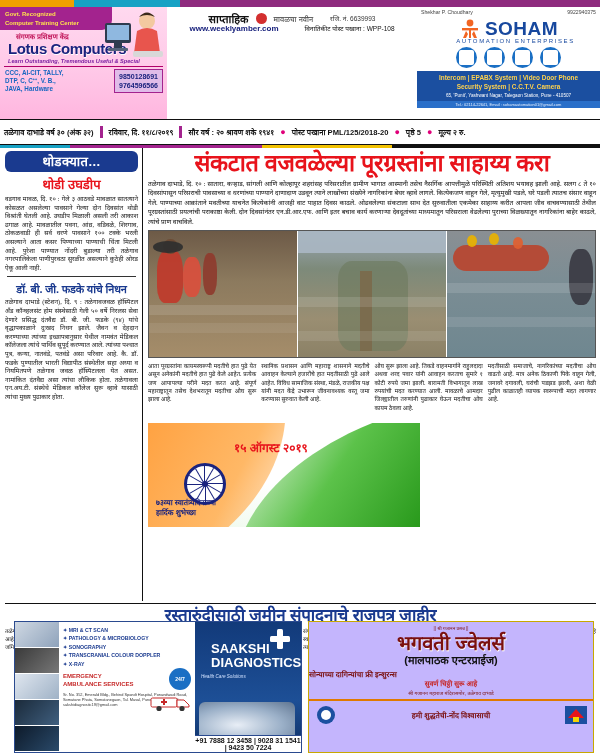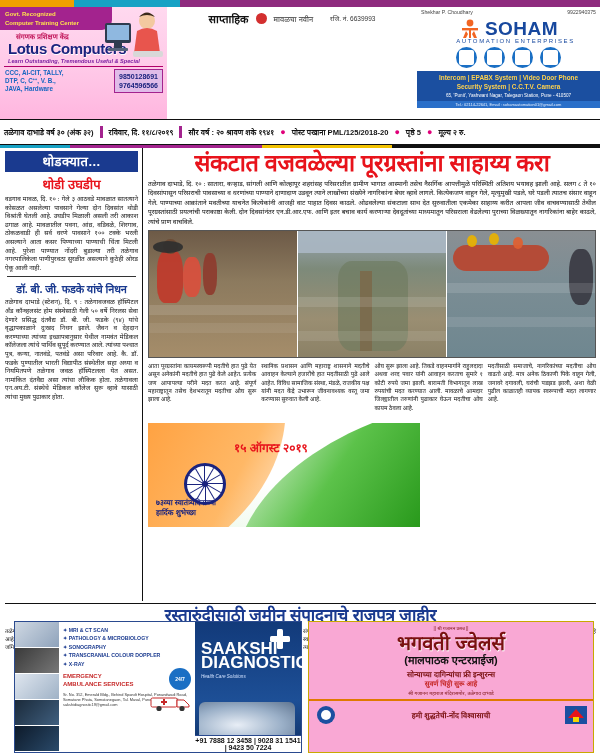--- a/index.html
+++ b/index.html
@@ -114,21 +114,21 @@
   .colorrule .c4 { width:130px; background:#f2c200; }
   .colorrule .c5 { flex:1; background:#111; }
 
   
   .content { display:flex; height:453px; }
 
   
   .sidebar { width:143px; padding:3px 4px 0 5px; border-right:1.2px solid #111; }
   .sb-head {
     background:#1a3a8f; color:#fff; font-weight:bold; font-size:13px;
-    text-align:center; padding:1px 0 2px; letter-spacing:0.4px;
+    text-align:center; padding:1px 0 2px; letter-spacing:0.4px;border-radius:6px;
   }
   .sb-title {
     color:#e8131b; font-weight:bold; font-size:13px; text-align:center;
     margin:3px 0 2px;
   }
   .sb-title2 {
     color:#1a3a8f; font-weight:bold; font-size:11px; text-align:center;
     margin:3px 0 2px; letter-spacing:-0.2px;
   }
   .sb-text {
@@ -226,41 +226,41 @@
   .sx-em { color:#c62828; font-weight:bold; font-size:6px; line-height:7.6px; margin-top:5px; }
   .sx-addr { font-size:3.9px; line-height:5px; color:#333; margin-top:4px; }
   .sx-badge {
     position:absolute; right:4px; top:46px; width:22px; height:22px;
     border-radius:50%; background:#1a6fc4; color:#fff; font-size:5px;
     display:flex; align-items:center; justify-content:center; font-weight:bold;
   }
   .sx-ambulance { position:absolute; right:2px; top:72px; width:44px; height:18px; }
   .sx-right { flex:1; background:linear-gradient(180deg,#123a7a 0%,#1d4f96 60%,#0e2f63 100%);
               position:relative; color:#fff; }
-  .sx-brand { position:absolute; left:6px; top:20px; font-weight:bold; font-size:17px; line-height:14px; }
+  .sx-brand { position:absolute; left:16px; top:20px; font-weight:bold; font-size:13px; line-height:14px; }
   .sx-brandsub { position:absolute; left:6px; top:52px; font-size:4.6px; color:#cfe0ff; font-style:italic; }
   .sx-cross { position:absolute; right:10px; top:6px; width:22px; height:22px; }
   .sx-mri { position:absolute; left:4px; bottom:4px; width:96px; height:46px;
             background:radial-gradient(ellipse at 40% 50%, #e8eef6 0%, #9bb0c8 55%, #5e7490 100%);
             border-radius:6px; }
   .sx-phones {
     position:absolute; left:0; right:0; bottom:0; background:#fff; color:#111;
     font-weight:bold; font-size:7px; text-align:center; padding:1px 0;
     border-top:1px solid #2a4a8f;
   }
 
   .ad-bhagwati {
-    flex:1; margin:2px 6px 2px 4px; background:#f9a8d4; position:relative;
+    flex:1; margin:2px 6px 2px 4px; background:#c4b5fd; position:relative;
     border:1px solid #c8a800; overflow:hidden;
   }
   .bh-top { text-align:center; font-size:4.6px; color:#7a1010; margin-top:3px; }
   .bh-name { text-align:center; color:#7a1010; font-weight:bold; font-size:20px;
              line-height:22px; margin-top:1px; text-shadow:0.6px 0.6px 0 #fff; }
   .bh-sub { text-align:center; color:#111; font-weight:bold; font-size:11px; line-height:13px; }
-  .bh-line { text-align:center; color:#7a1010; font-weight:bold; font-size:7.5px; margin-top:2px; }
+  .bh-line { text-align:left; color:#7a1010; font-weight:bold; font-size:7.5px; margin-top:2px; }
   .bh-line2 { text-align:center; color:#c62828; font-weight:bold; font-size:7px; }
   .bh-addr { text-align:center; color:#7a1010; font-size:5px; margin-top:2px; }
   .bh-rule { height:2px; background:#e07a00; margin:3px 0; }
   .bh-foot { display:flex; align-items:center; justify-content:space-between; padding:0 4px; }
   .bh-slogan { flex:1; text-align:center; color:#7a1010; font-weight:bold; font-size:7.5px; }
   .bh-logo { width:26px; height:22px; }
 </style>
 </head>
 <body>
 
@@ -303,20 +303,24 @@
         <div>JAVA, Hardware</div>
       </div>
     </div>
 
     <div class="title-block">
       <div class="tb-line1">
         <span class="tb-sapt">साप्ताहिक</span>
         <span class="tb-dot"></span>
         <span class="tb-maval">मावळचा नवीन</span>
         <span class="tb-regi">रजि. नं. 6639993</span>
+      </div>
+      <div class="tb-line3">
+        <span class="tb-web">www.weeklyamber.com</span>
+        <span class="tb-wpp">विनातिकीट पोस्ट पखाना : WPP-108</span>
       </div>
     </div>
 
     <div class="ad-soham">
       <div class="soham-top">
         <span>Shekhar P. Choudhary</span>
         <span>9922940375</span>
       </div>
       <div class="soham-row">
         <svg class="soham-logo" viewBox="0 0 22 22">

